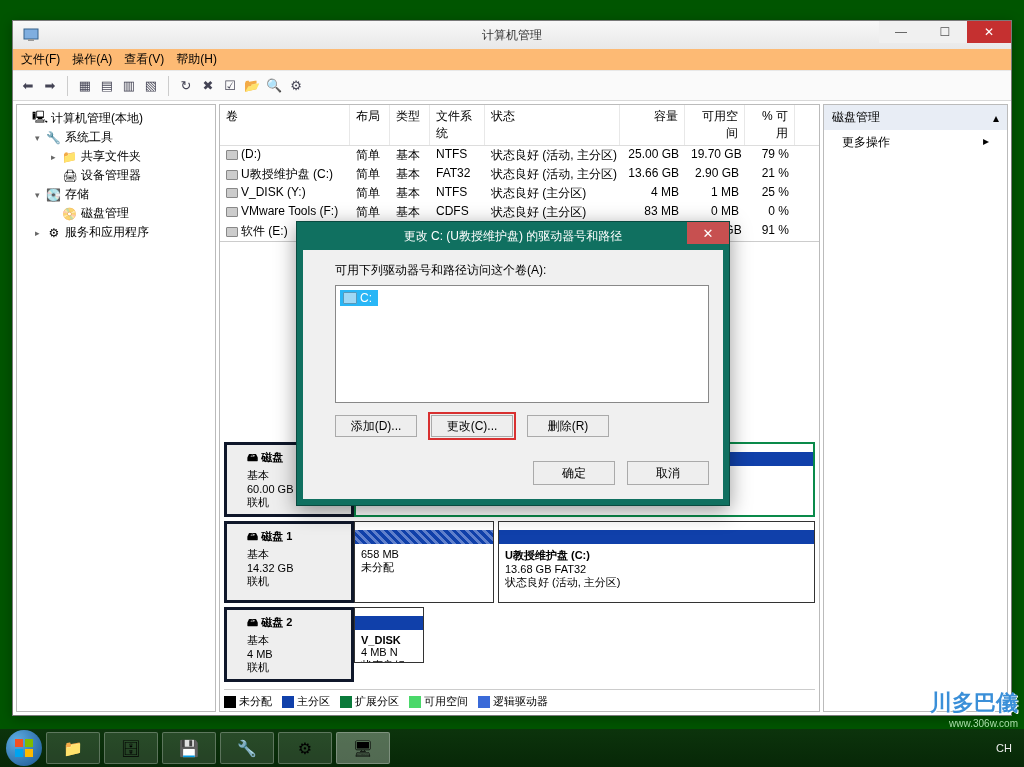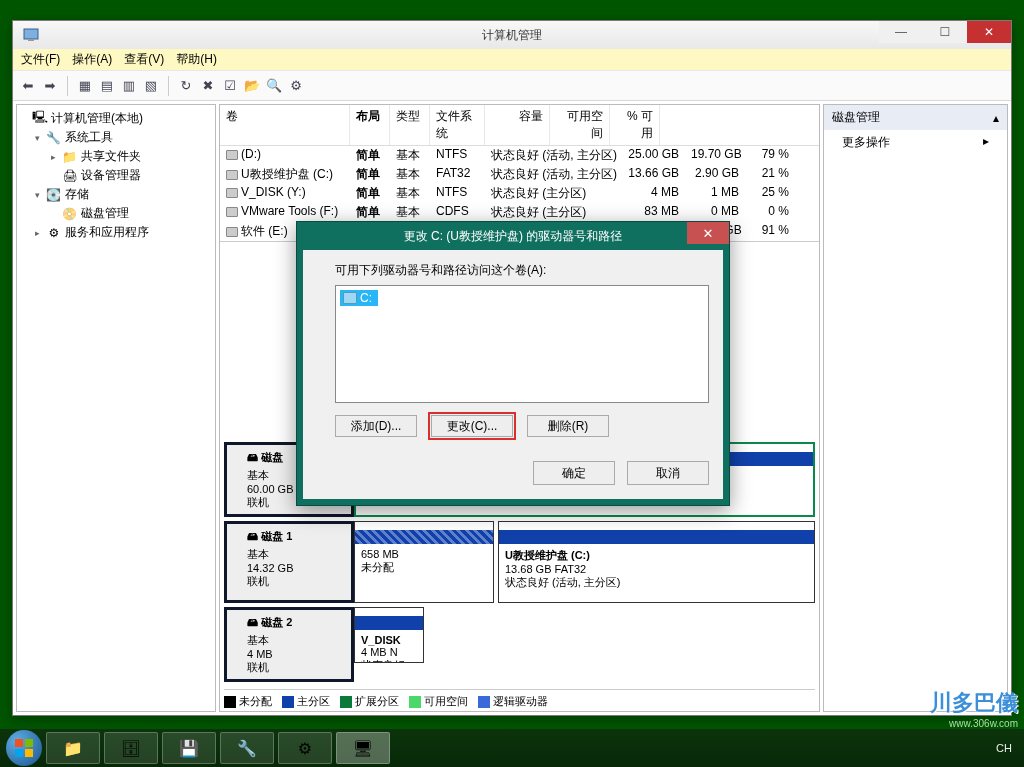--- a/index.html
+++ b/index.html
@@ -7,40 +7,40 @@
 
 
 .main-window { position: absolute; left: 12px; top: 20px; width: 1000px; height: 696px; background: #fff; border: 1px solid #7a7a7a; box-shadow: 0 3px 12px rgba(0,0,0,.3); display: flex; flex-direction: column; }
 .titlebar { height: 28px; background: linear-gradient(#f8f8f8,#e8e8e8); display: flex; align-items: center; padding: 0 4px; position: relative; }
 .titlebar .app-icon { width: 16px; height: 16px; margin: 0 6px; display: inline-flex; align-items: center; justify-content: center; }
 .titlebar .title { position: absolute; left: 50%; transform: translateX(-50%); font-size: 12px; color: #333; }
 .win-btns { position: absolute; right: 0; top: 0; display: flex; }
 .win-btn { width: 44px; height: 22px; display: flex; align-items: center; justify-content: center; font-size: 12px; cursor: pointer; }
 .win-btn.close { background: #c53030; color: #fff; }
 .win-btn.minmax { background: #f0f0f0; color: #555; }
-.menubar { height: 22px; background: #fef9c3; border-bottom: 1px solid #e8e8e8; display: flex; align-items: center; font-size: 12px; padding-left: 8px; gap: 12px; }
+.menubar { height: 22px; background: #fdba74; border-bottom: 1px solid #e8e8e8; display: flex; align-items: center; font-size: 12px; padding-left: 8px; gap: 12px; }
 .menubar span { cursor: pointer; }
 .toolbar { height: 30px; background: #fafafa; border-bottom: 1px solid #d8d8d8; display: flex; align-items: center; padding-left: 6px; gap: 4px; }
 .toolbar .tb-btn { width: 18px; height: 18px; display: inline-flex; align-items: center; justify-content: center; cursor: pointer; font-size: 13px; color: #445; }
 .toolbar .sep { width: 1px; height: 20px; background: #ccc; margin: 0 4px; }
 
 .content { flex: 1; display: flex; min-height: 0; }
 .tree-panel { width: 200px; border-right: 1px solid #ccc; padding: 4px 2px; font-size: 12px; overflow: hidden; margin: 3px; border: 1px solid #bbb; }
 .tree-item { display: flex; align-items: center; padding: 1px 0 1px 2px; cursor: pointer; }
 .tree-item .expander { width: 11px; color: #666; font-size: 9px; }
 .tree-item .ticon { width: 16px; height: 16px; margin-right: 3px; display: inline-flex; align-items: center; justify-content: center; font-size: 12px; }
 .indent1 { padding-left: 16px; } .indent2 { padding-left: 32px; }
 
 .mid-panel { flex: 1; display: flex; flex-direction: column; margin: 3px 0; border: 1px solid #bbb; min-width: 0; }
 .vol-table { font-size: 12px; }
 .vol-head { display: flex; background: #fff; border-bottom: 1px solid #ddd; }
 .vol-head div { padding: 3px 6px; border-right: 1px solid #e8e8e8; }
 .vol-row { display: flex; padding: 0 0; }
 .vol-row div { padding: 1px 6px; white-space: nowrap; overflow: hidden; }
-.col-vol { width: 130px; } .col-layout { width: 40px; font-weight: bold; } .col-type { width: 40px; } .col-fs { width: 55px; } .col-status { width: 135px; } .col-cap { width: 65px; text-align: right; } .col-free { width: 60px; text-align: right; } .col-pct { width: 50px; text-align: right; }
+.col-vol { width: 130px; } .col-layout { width: 40px; } .col-type { width: 40px; } .col-fs { width: 55px; } .col-status { width: 135px; } .col-cap { width: 65px; text-align: right; } .col-free { width: 60px; text-align: right; } .col-pct { width: 50px; text-align: right; }
 .disk-icon { display: inline-block; width: 12px; height: 10px; background: #ccc; border: 1px solid #888; border-radius: 1px; margin-right: 3px; vertical-align: middle; }
 
 .disk-map { flex: 1; border-top: 1px solid #ccc; overflow: hidden; background: #fff; position: relative; }
 .disk-block { display: flex; margin: 4px; }
 .disk-label { width: 130px; background: #eee; border: 3px solid #0f172a; padding: 4px 20px; font-size: 11px; }
 .disk-parts { flex: 1; display: flex; gap: 4px; }
 .part-box { border: 1px solid #333; padding: 12px 6px; font-size: 11px; background: #fff; position: relative; }
 .part-box.selected { border: 2px solid #0a8a4a; }
 .part-header { height: 14px; background: #1040aa; margin: -4px -6px 4px -6px; }
 .part-header.hatched { background: repeating-linear-gradient(45deg,#1040aa,#1040aa 3px,#6080cc 3px,#6080cc 6px); }
@@ -158,20 +158,21 @@
         </div>
     </div>
 
     <div class="mid-panel">
       <div class="vol-table">
         <div class="vol-head">
           <div class="col-vol">卷</div>
           <div class="col-layout">布局</div>
           <div class="col-type">类型</div>
           <div class="col-fs">文件系统</div>
+          <div class="col-status">状态</div>
           <div class="col-cap">容量</div>
           <div class="col-free">可用空间</div>
           <div class="col-pct">% 可用</div>
         </div>
         <div id="vol-rows">
             <div class="vol-row">
               <div class="col-vol"><span class="disk-icon"></span>(D:)</div>
               <div class="col-layout">简单</div>
               <div class="col-type">基本</div>
               <div class="col-fs">NTFS</div>

